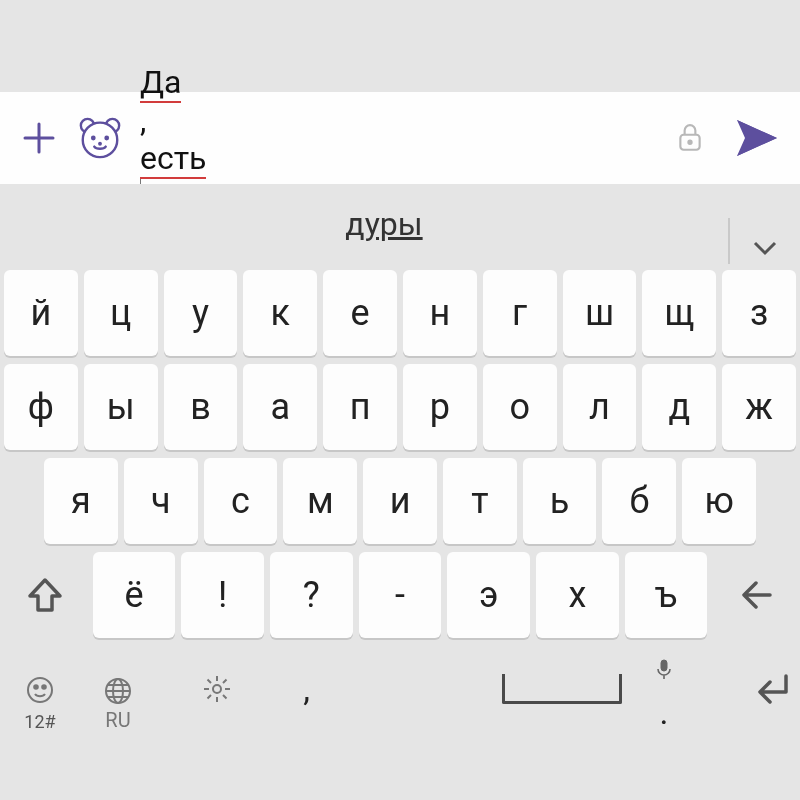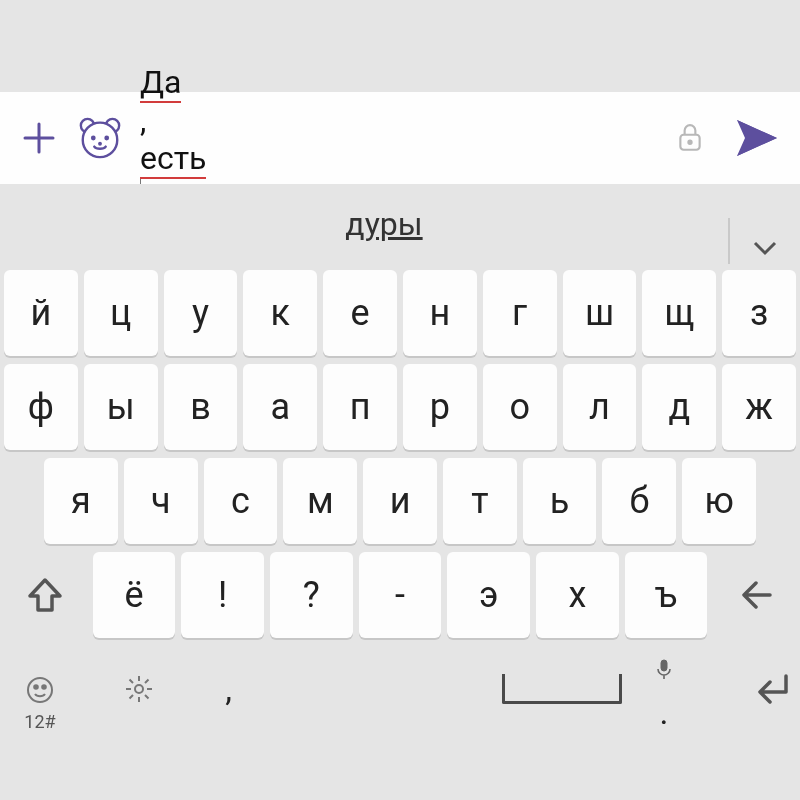--- a/index.html
+++ b/index.html
@@ -170,20 +170,28 @@
   <div class="row5">
     <div class="key sym">
       <span class="face"><svg viewBox="0 0 30 30">
             <circle cx="15" cy="15" r="12"></circle>
             <circle cx="11" cy="12" r="1.8" fill="#777"></circle>
             <circle cx="19" cy="12" r="1.8" fill="#777"></circle>
             <path d="M10 19c2 3 8 3 10 0"></path>
           </svg></span>
       <span>12#</span>
     </div>
+    <div class="key globe">
+      <svg class="g" viewBox="0 0 30 30">
+          <circle cx="15" cy="15" r="12"></circle>
+          <ellipse cx="15" cy="15" rx="5" ry="12"></ellipse>
+          <path d="M3 15h24M5 9h20M5 21h20"></path>
+        </svg>
+      <span>RU</span>
+    </div>
     <div class="key gear">
       <svg viewBox="0 0 30 30">
           <circle cx="15" cy="15" r="4"></circle>
           <path d="M15 2v5M15 23v5M2 15h5M23 15h5M5.5 5.5l3.5 3.5M21 21l3.5 3.5M24.5 5.5L21 9M9 21l-3.5 3.5"></path>
         </svg>
     </div>
     <div class="key comma">,</div>
     <div class="key space">
       <div class="bar"></div>
     </div>

